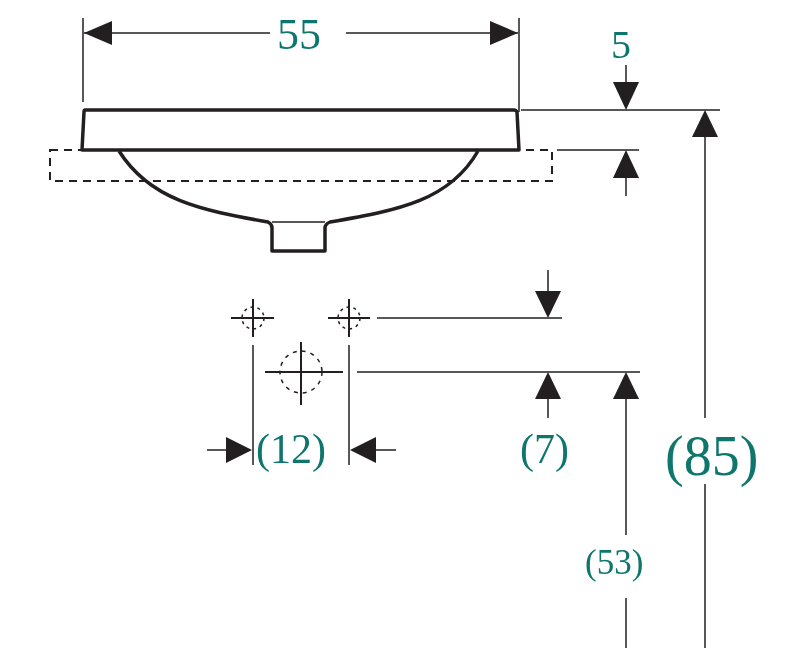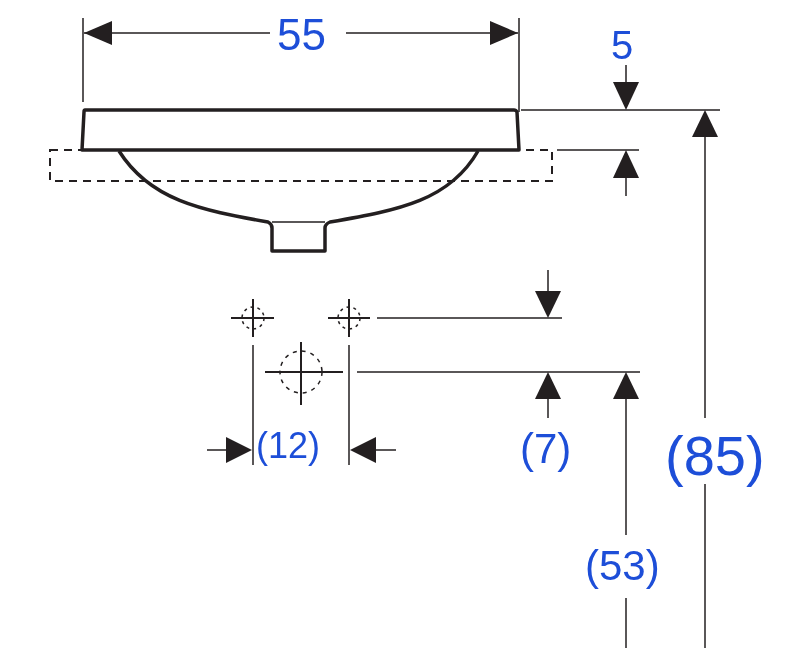--- a/index.html
+++ b/index.html
@@ -1,18 +1,18 @@
 <!DOCTYPE html>
 <html><head>
   <meta charset="utf-8">
   <style>
     html, body { margin: 0; padding: 0; background: #ffffff; }
     body { width: 800px; height: 648px; overflow: hidden; position: relative; }
     #drawing { position: absolute; left: 0; top: 0; }
-    .dim-label { position: absolute; font-family: Liberation Sans, sans-serif; color: #1d4ed8; white-space: nowrap; line-height: 1; background: #fff; padding: 0 3px; }
+    .dim-label { position: absolute; font-family: Liberation Serif, serif; color: #0f766e; white-space: nowrap; line-height: 1; background: #fff; padding: 0 3px; }
   </style>
 </head>
 <body>
 
 <svg id="drawing" width="800" height="648" viewBox="0 0 800 648" xmlns="http://www.w3.org/2000/svg">
   <defs>
     <marker id="arr" viewBox="0 0 10 10" refX="10" refY="5" markerWidth="9" markerHeight="9" orient="auto-start-reverse" markerUnits="userSpaceOnUse">
       <path d="M0,0 L10,5 L0,10 z" fill="#231f20"></path>
     </marker>
   </defs>
@@ -90,17 +90,17 @@
     <g>
       <path d="M705,110 L692,137 L718,137 z" fill="#231f20" stroke="none"></path>
       <line x1="705" y1="135" x2="705" y2="418" stroke-width="1.5"></line>
       <line x1="705" y1="478" x2="705" y2="648" stroke-width="1.5"></line>
     </g>
   </g>
 </svg>
 
 <div class="dim-label" style="left:277px; top:13px; font-size:44px; padding:0;">55</div>
 <div class="dim-label" style="left:611px; top:25px; font-size:40px; padding:0;">5</div>
-<div class="dim-label" style="left:256px; top:428px; font-size:36px; padding:0; background:transparent;text-align:right;">(12)</div>
+<div class="dim-label" style="left:256px; top:428px; font-size:42px; padding:0; background:transparent;text-align:right;">(12)</div>
 <div class="dim-label" style="left:520px; top:428px; font-size:42px; padding:0;"></div>
 <div class="dim-label" style="left:520px; top:428px; font-size:42px; padding:0;">(7)</div>
 <div class="dim-label" style="left:664px; top:428px; font-size:56px; padding:0 1px;">(85)</div>
-<div class="dim-label" style="left:584px; top:545px; font-size:42px; padding:0 1px;">(53)</div>
+<div class="dim-label" style="left:584px; top:545px; font-size:35px; padding:0 1px;">(53)</div>
 
 </body></html>

